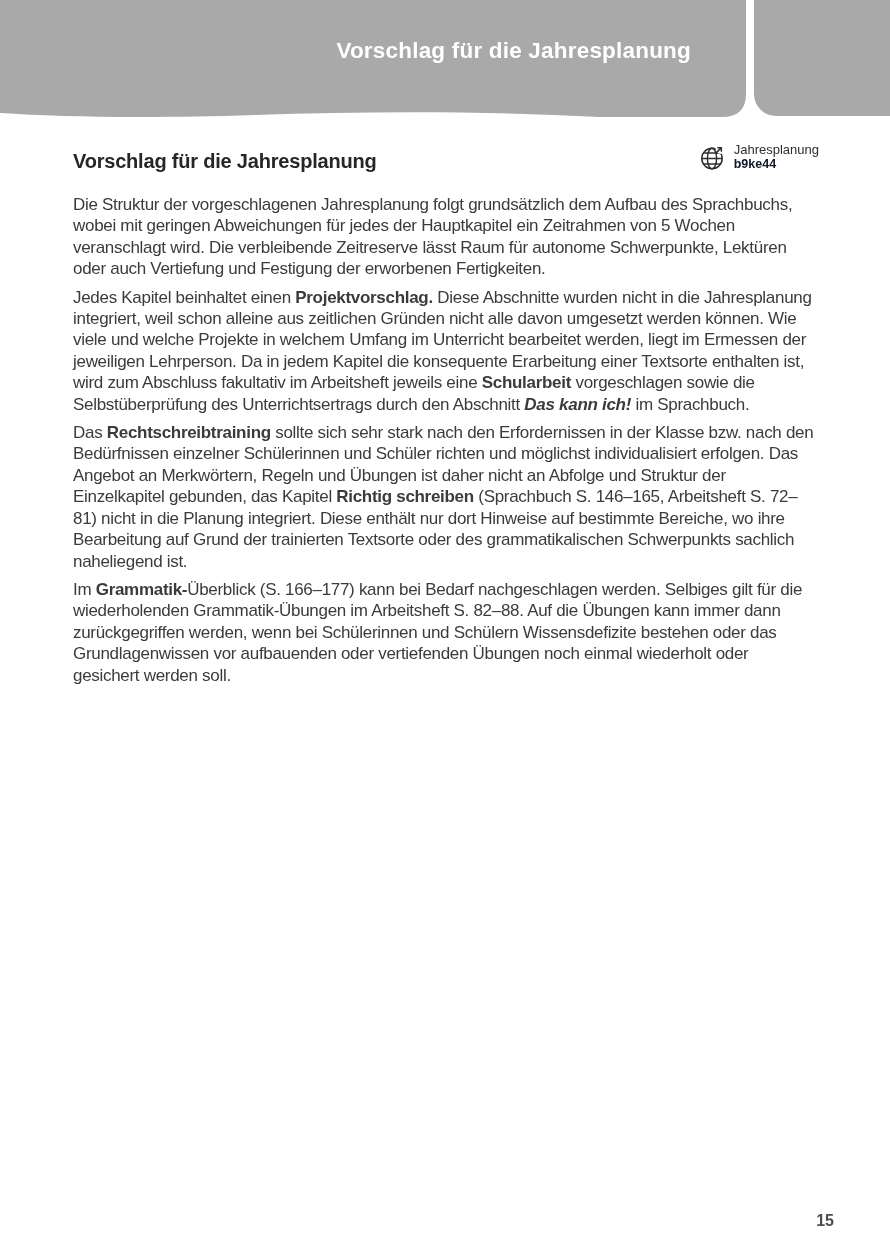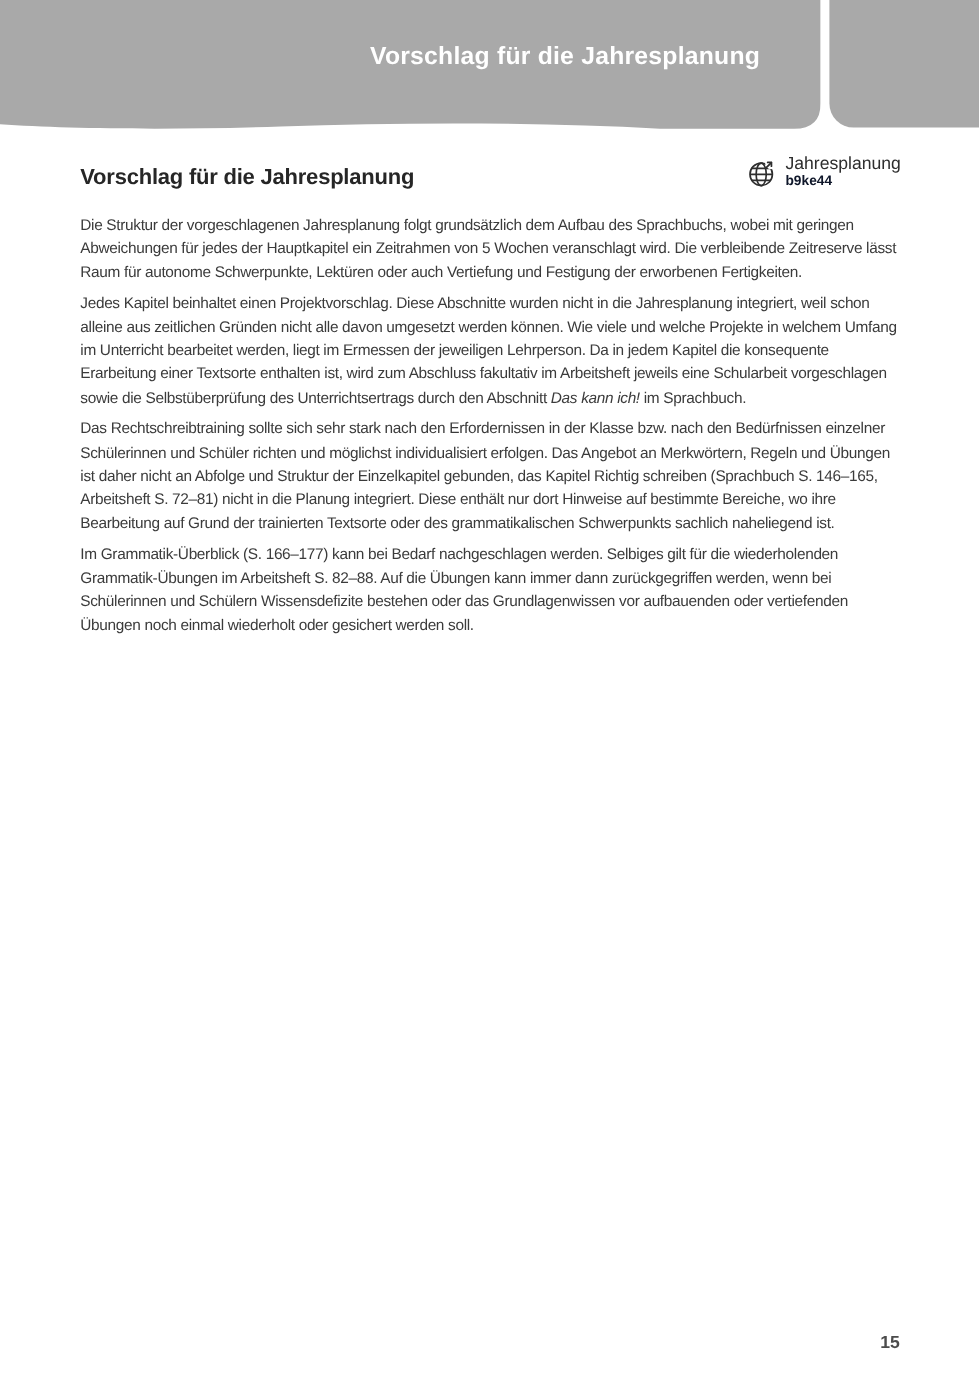--- a/index.html
+++ b/index.html
@@ -38,36 +38,36 @@
     margin-top: 32px;
   }
   h1.page-heading {
     margin: 0;
     font-size: 20px; font-weight: 700; line-height: 26px;
     color: #262626; letter-spacing: -0.2px;
   }
   .code-widget { display: flex; gap: 7px; margin-top: -6px; align-items: flex-start; }
   .code-widget svg { display: block; margin-top: 1px; }
   .code-texts { display: flex; flex-direction: column; }
-  .code-label { font-size: 16px; line-height: 15px; color: #2e2e2e; text-align: right; }
+  .code-label { font-size: 13px; line-height: 15px; color: #2e2e2e; text-align: right; }
   .code-value { font-size: 12.5px; line-height: 15px; font-weight: 700; color: #0f172a; }
 
   .paragraphs { margin-top: 20px; }
   p.para {
     margin: 0 0 7px 0;
-    font-size: 14px; line-height: 21.4px;
+    font-size: 17px; line-height: 21.4px;
     color: var(--body-text, #3b3b3b);
     letter-spacing: -0.3px;
     hyphens: manual;
   }
-  p.para .b { font-weight: 400; }
+  p.para .b { font-weight: 700; }
   p.para .i { font-style: italic; }
 
   .page-number {
-    position: absolute; right: 72px; bottom: 29px;
+    position: absolute; right: 56px; bottom: 29px;
     font-size: 16px; font-weight: 700;
     color: var(--pagenum-color, #4c4c4c);
   }
 </style>
 </head>
 <body>
 
 <div class="page">
 
   <svg class="banner-svg" width="746" height="118" viewBox="0 0 746 118" aria-hidden="true">

